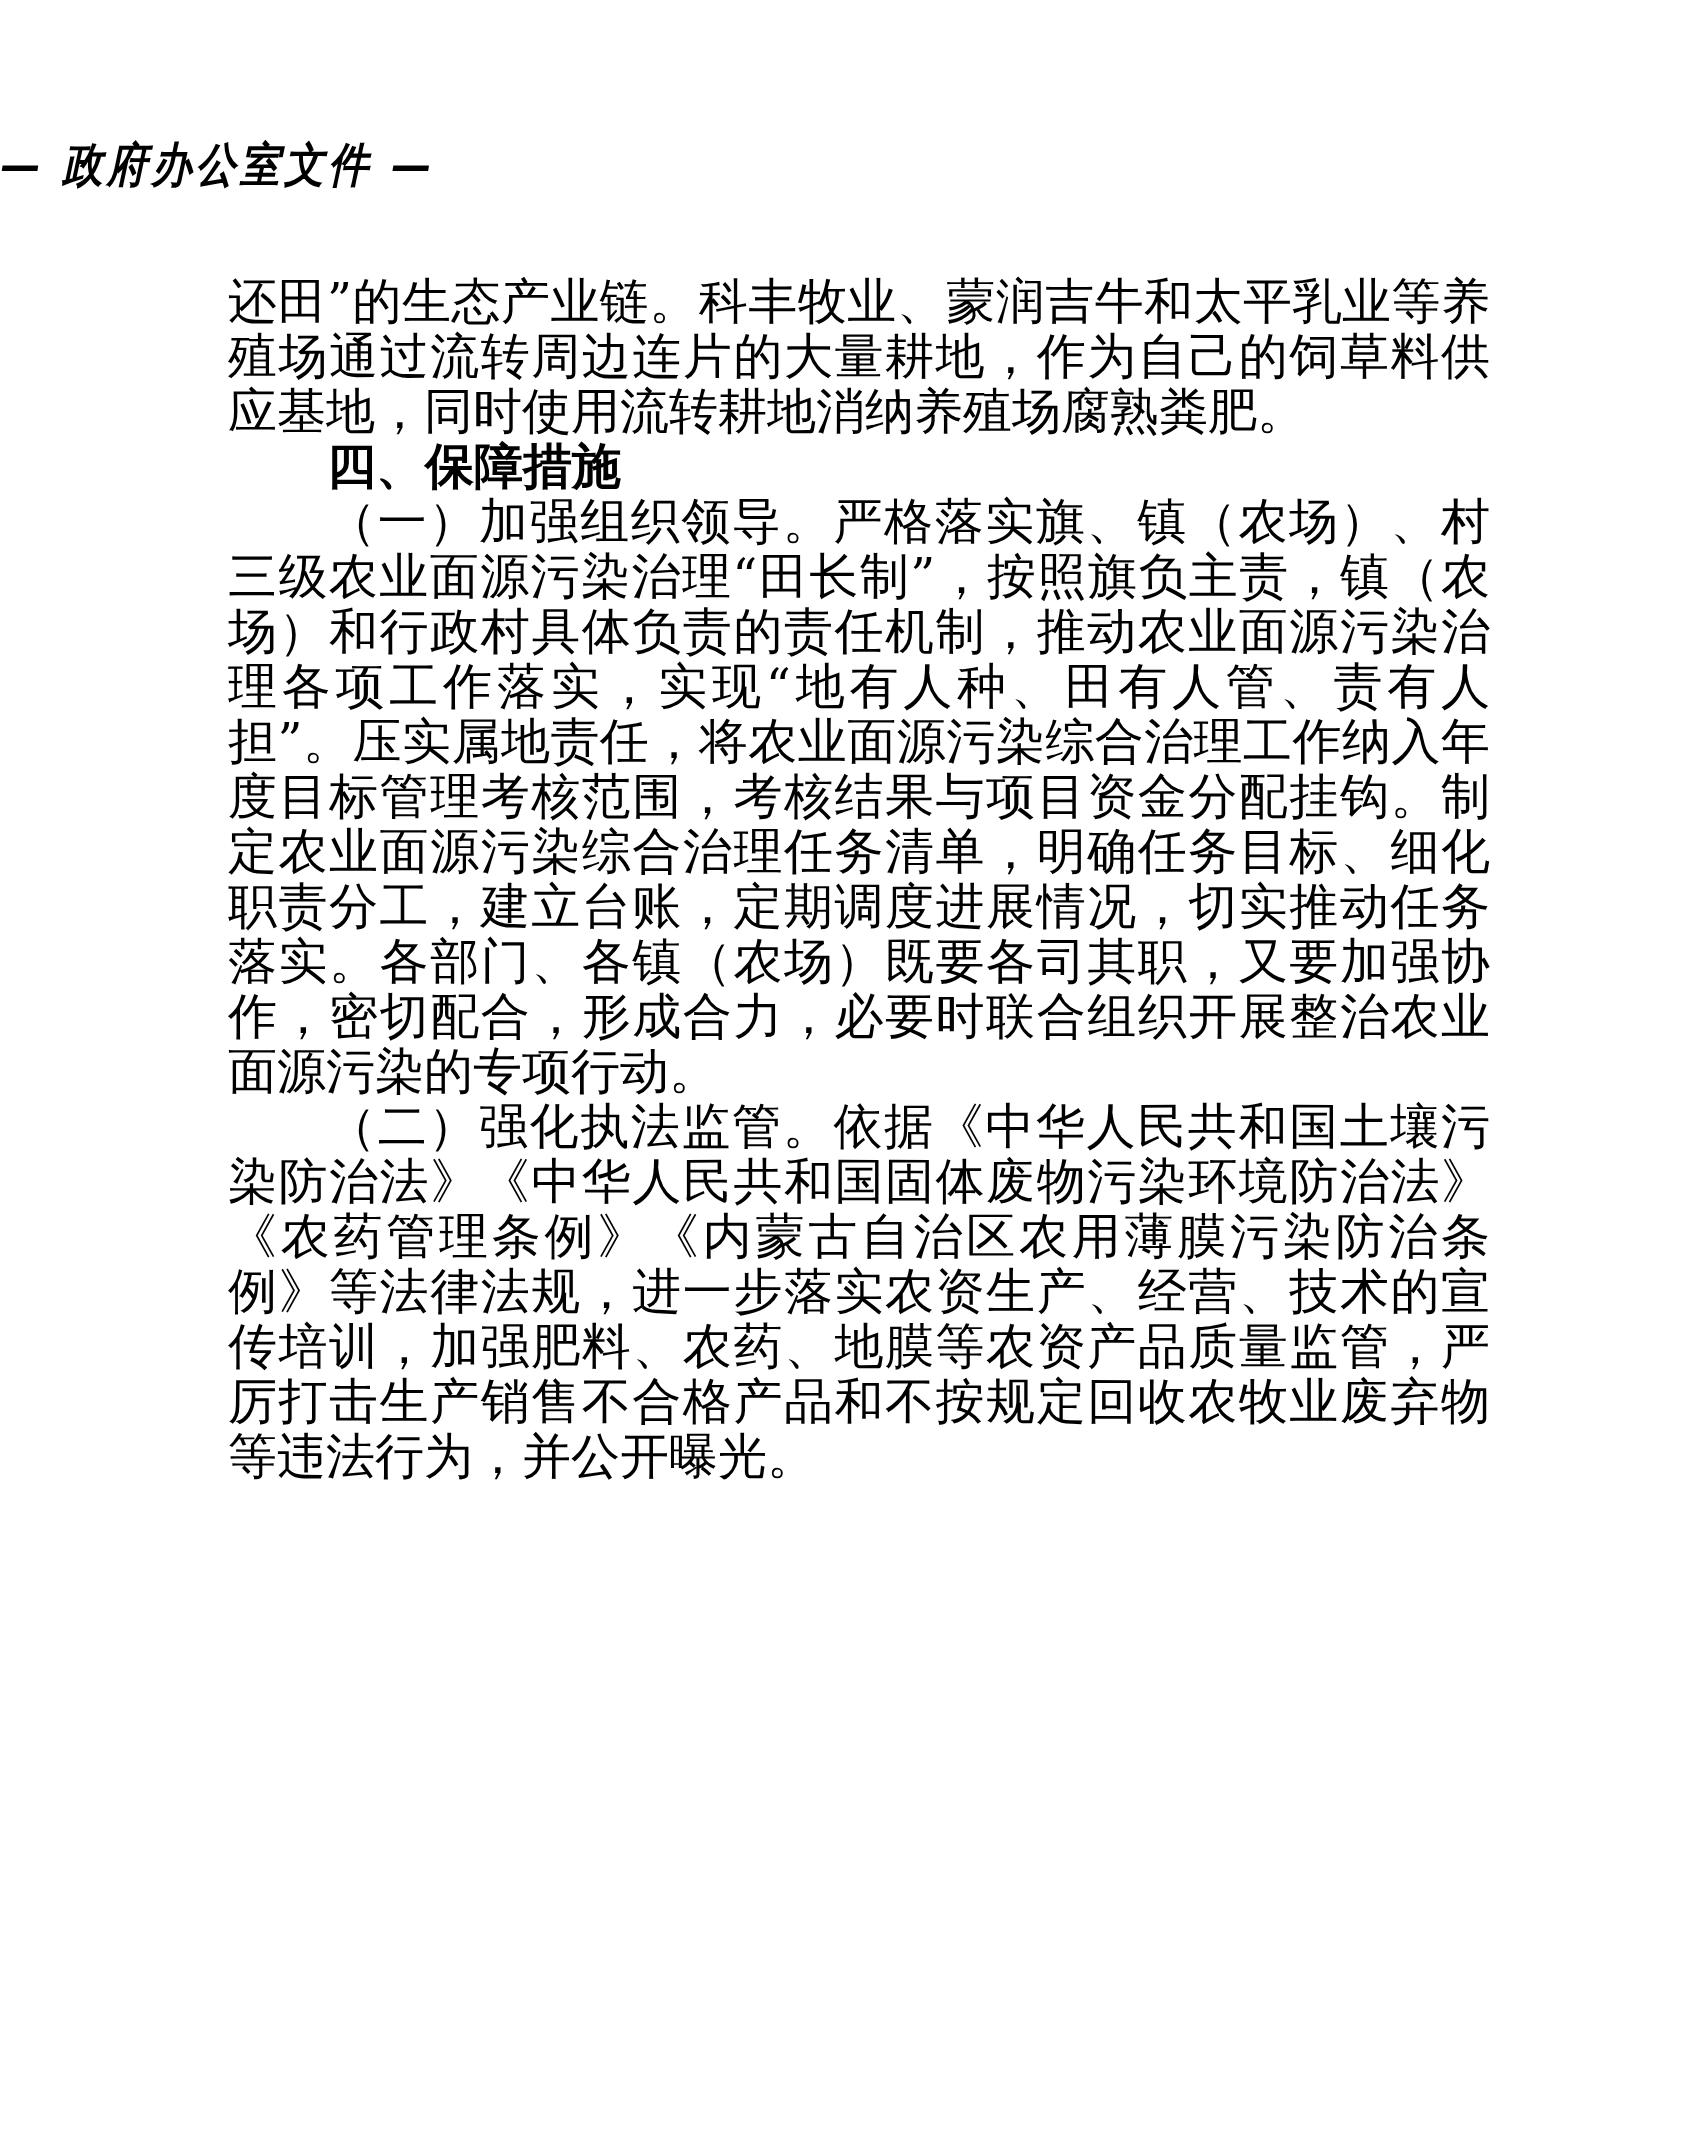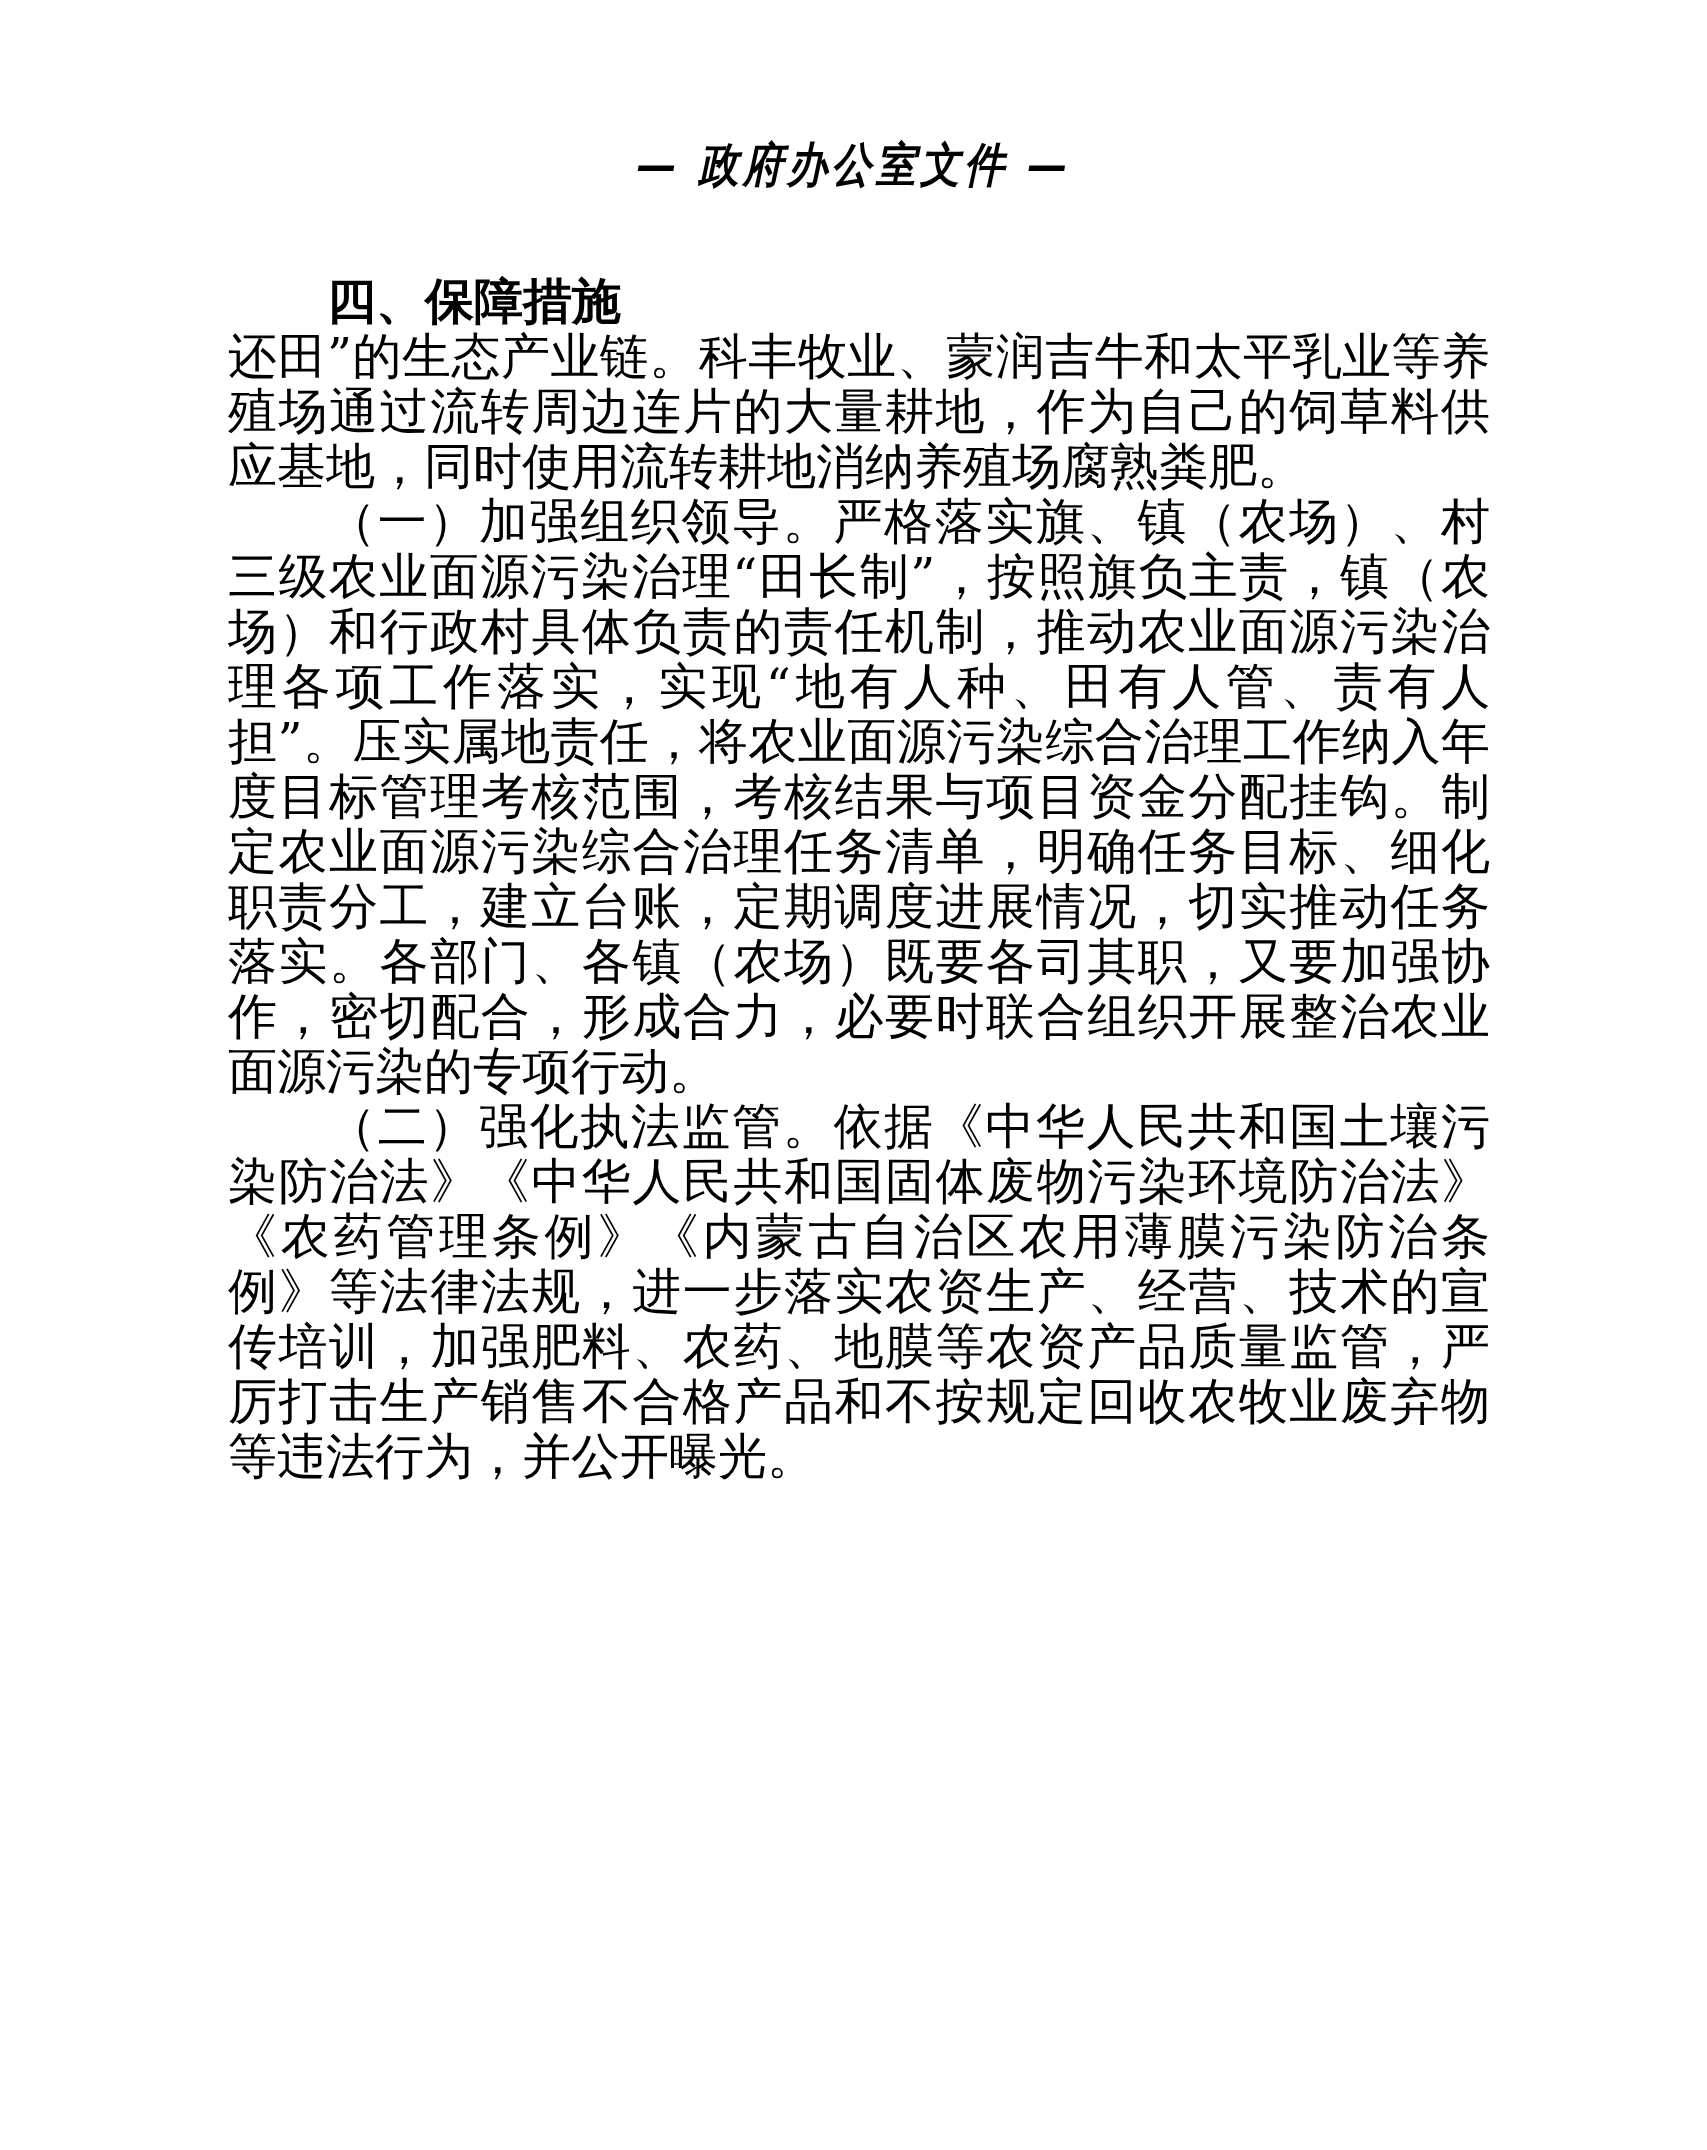--- a/index.html
+++ b/index.html
@@ -20,21 +20,21 @@
     overflow: hidden;
     box-sizing: border-box;
   }
 
   
   .page-header {
     position: absolute;
     top: 125px;
     left: 0;
     right: 0;
-    text-align: center;
+    text-align: left;
     height: 77px;
     line-height: 77px;
     white-space: nowrap;
   }
   .page-header .header-text {
     display: inline-block;
     font-family: "DejaVu Serif", "Liberation Serif", serif;
     font-size: 40px;
     font-weight: 700;
     font-style: italic;
@@ -89,23 +89,23 @@
 <body>
 
 <div class="page">
 
   <div class="page-header">
     <span class="header-text">— 政府办公室文件 —</span>
   </div>
 
   <div class="doc-body">
 
+    <p class="para cont">还田”的生态产业链。科丰牧业、蒙润吉牛和太平乳业等养殖场通过流转周边连片的大量耕地，作为自己的饲草料供应基地，同时使用流转耕地消纳养殖场腐熟粪肥。</p>
+
     <p class="para heading">四、保障措施</p>
-
-    <p class="para cont">还田”的生态产业链。科丰牧业、蒙润吉牛和太平乳业等养殖场通过流转周边连片的大量耕地，作为自己的饲草料供应基地，同时使用流转耕地消纳养殖场腐熟粪肥。</p>
 
     <p class="para indent"><span class="lead">（一）加强组织领导。</span><span>严格落实旗、镇（农场）、村三级农业面源污染治理“田长制”，按照旗负主责，镇（农场）和行政村具体负责的责任机制，推动农业面源污染治理各项工作落实，实现“地有人种、田有人管、责有人担”。压实属地责任，将农业面源污染综合治理工作纳入年度目标管理考核范围，考核结果与项目资金分配挂钩。制定农业面源污染综合治理任务清单，明确任务目标、细化职责分工，建立台账，定期调度进展情况，切实推动任务落实。各部门、各镇（农场）既要各司其职，又要加强协作，密切配合，形成合力，必要时联合组织开展整治农业面源污染的专项行动。</span></p>
 
     <p class="para indent"><span class="lead">（二）强化执法监管。</span><span>依据《中华人民共和国土壤污染防治法》《中华人民共和国固体废物污染环境防治法》《农药管理条例》《内蒙古自治区农用薄膜污染防治条例》等法律法规，进一步落实农资生产、经营、技术的宣传培训，加强肥料、农药、地膜等农资产品质量监管，严厉打击生产销售不合格产品和不按规定回收农牧业废弃物等违法行为，并公开曝光。</span></p>
 
 
   </div>
 
 </div>
 

